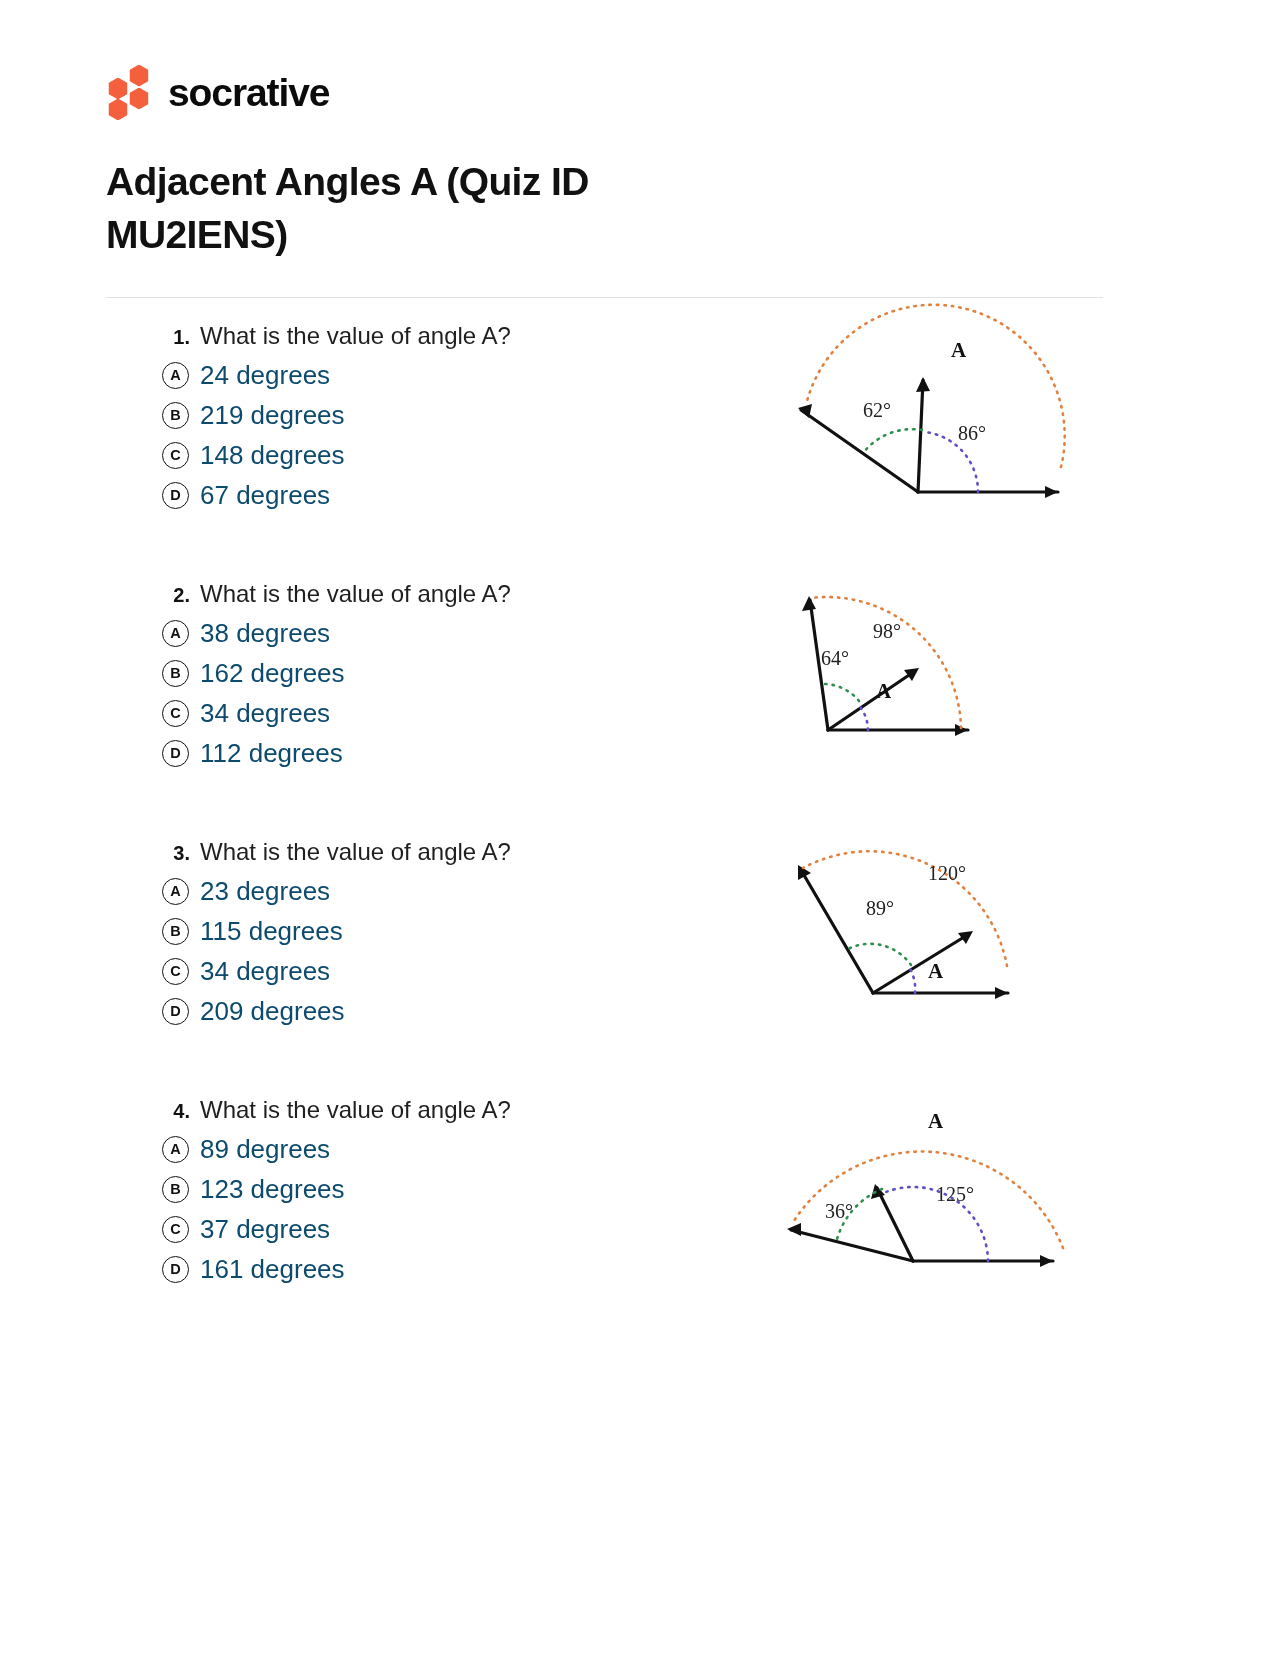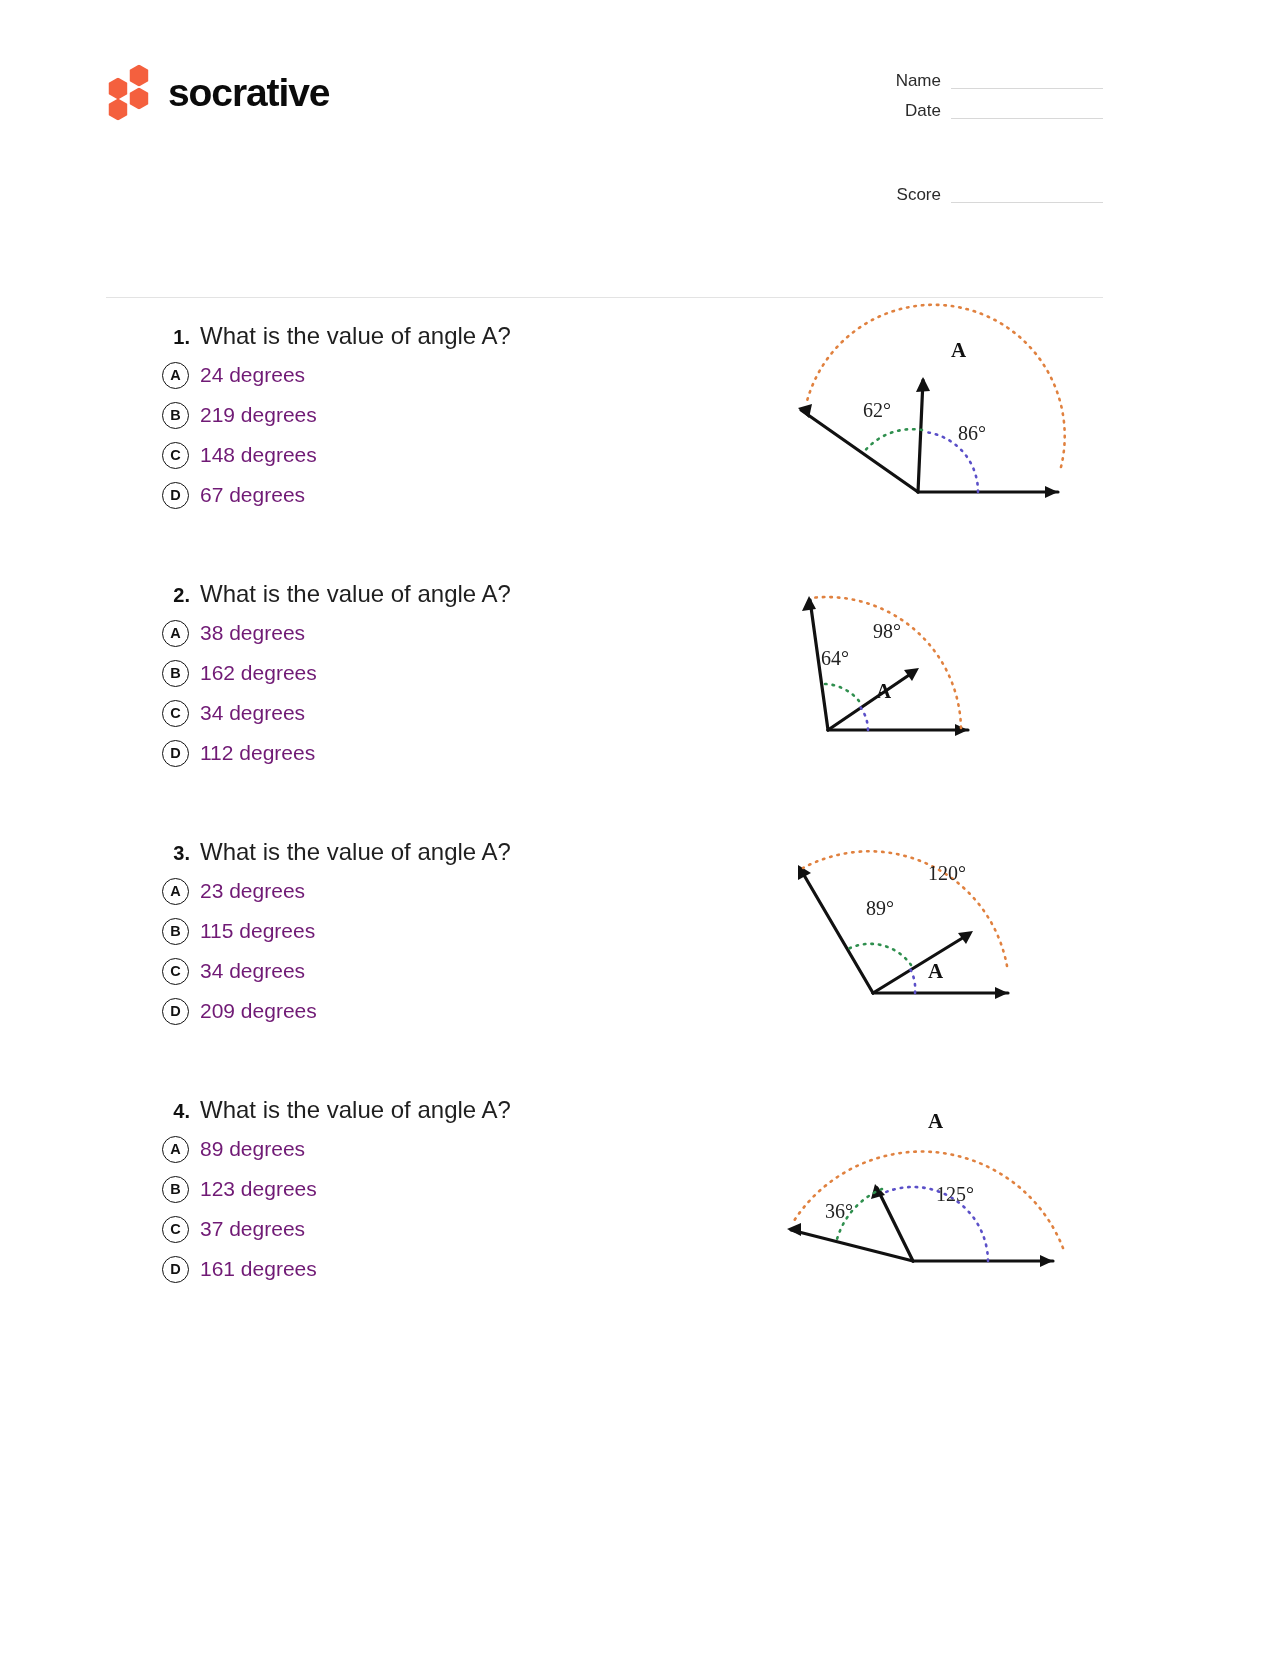--- a/index.html
+++ b/index.html
@@ -151,22 +151,22 @@
     border-radius: 50%;
     display: flex;
     align-items: center;
     justify-content: center;
     font-size: 14.5px;
     font-weight: 700;
     color: #111;
     line-height: 1;
   }
   .opt-text {
-    font-size: 21px;
-    color: #701a75;
+    font-size: 26px;
+    color: #0c4a6e;
   }
 
   .diagram {
     position: absolute;
     right: 0;
     top: 0;
     width: 330px;
     height: 210px;
   }
   .diagram svg { display: block; width: 330px; height: 210px; overflow: visible; }
@@ -192,35 +192,22 @@
     <div class="logo-wrap">
       <div class="logo-mark">
         <span class="hex h1"></span>
         <span class="hex h2"></span>
         <span class="hex h3"></span>
         <span class="hex h4"></span>
       </div>
       <div class="logo-word">socrative</div>
     </div>
 
-
-    <div class="meta">
-      <div class="meta-row">
-        <span class="meta-label">Name</span>
-        <span class="meta-line"></span>
-      </div>
-      <div class="meta-row">
-        <span class="meta-label">Date</span>
-        <span class="meta-line"></span>
-      </div>
-      <div class="meta-row score">
-        <span class="meta-label">Score</span>
-        <span class="meta-line"></span>
-      </div>
-    </div>
+    <h1 class="title">Adjacent Angles A (Quiz ID MU2IENS)</h1>
+
   </div>
 
   <div class="rule"></div>
 
   <div class="questions">
 
     <div class="q-block">
       <div class="q-head">
         <span class="q-num">1.</span>
         <span class="q-text">What is the value of angle A?</span>

